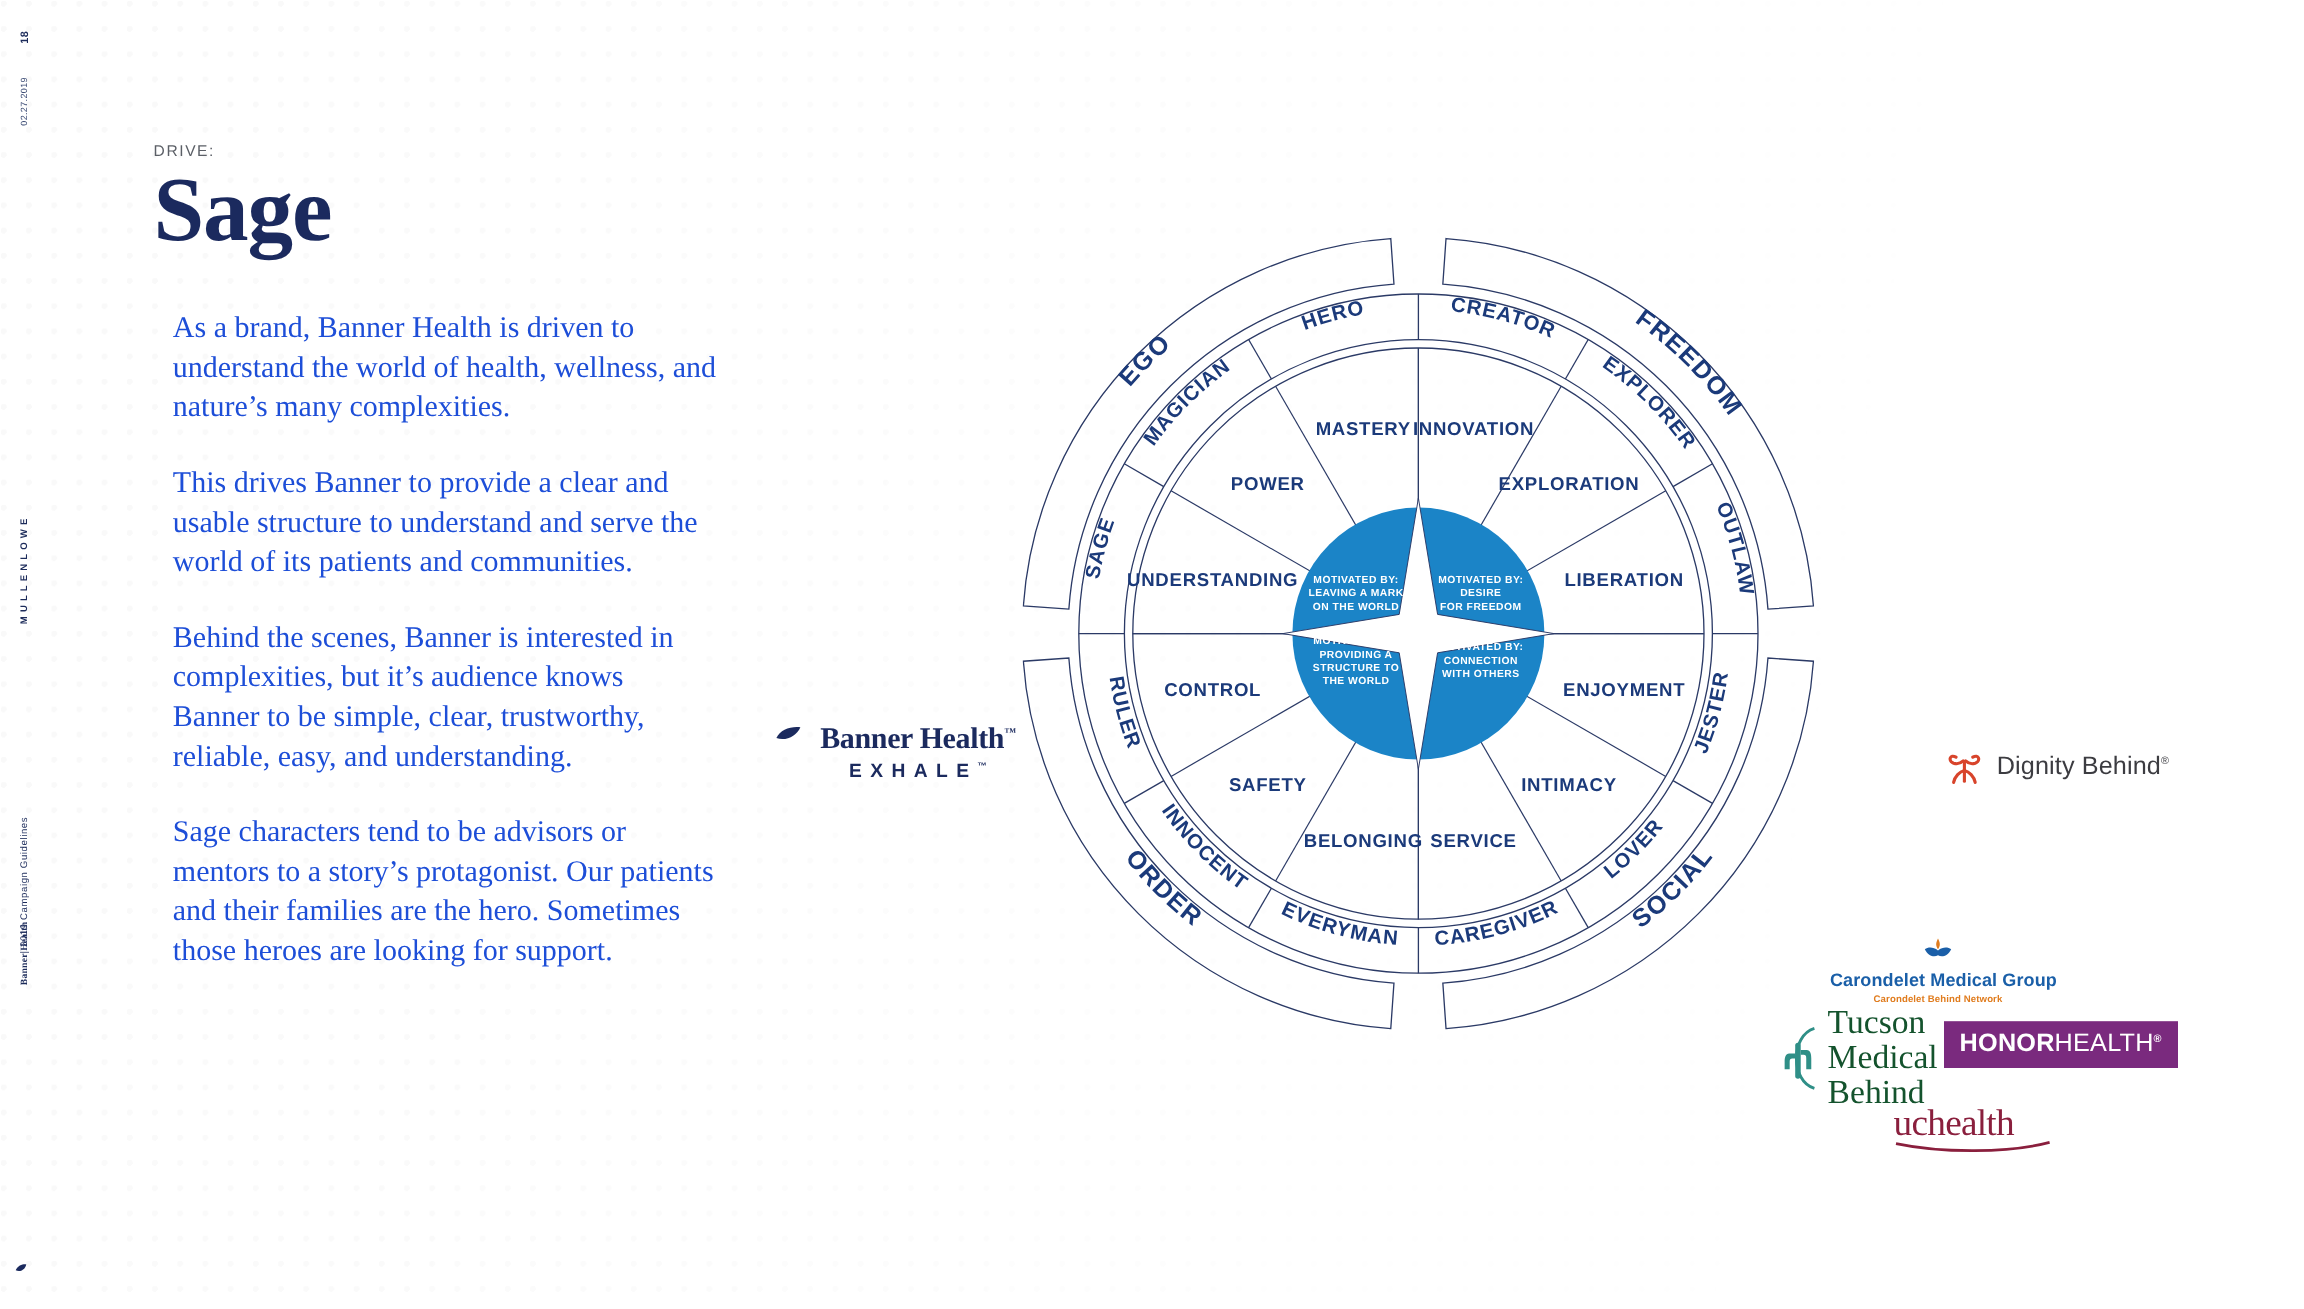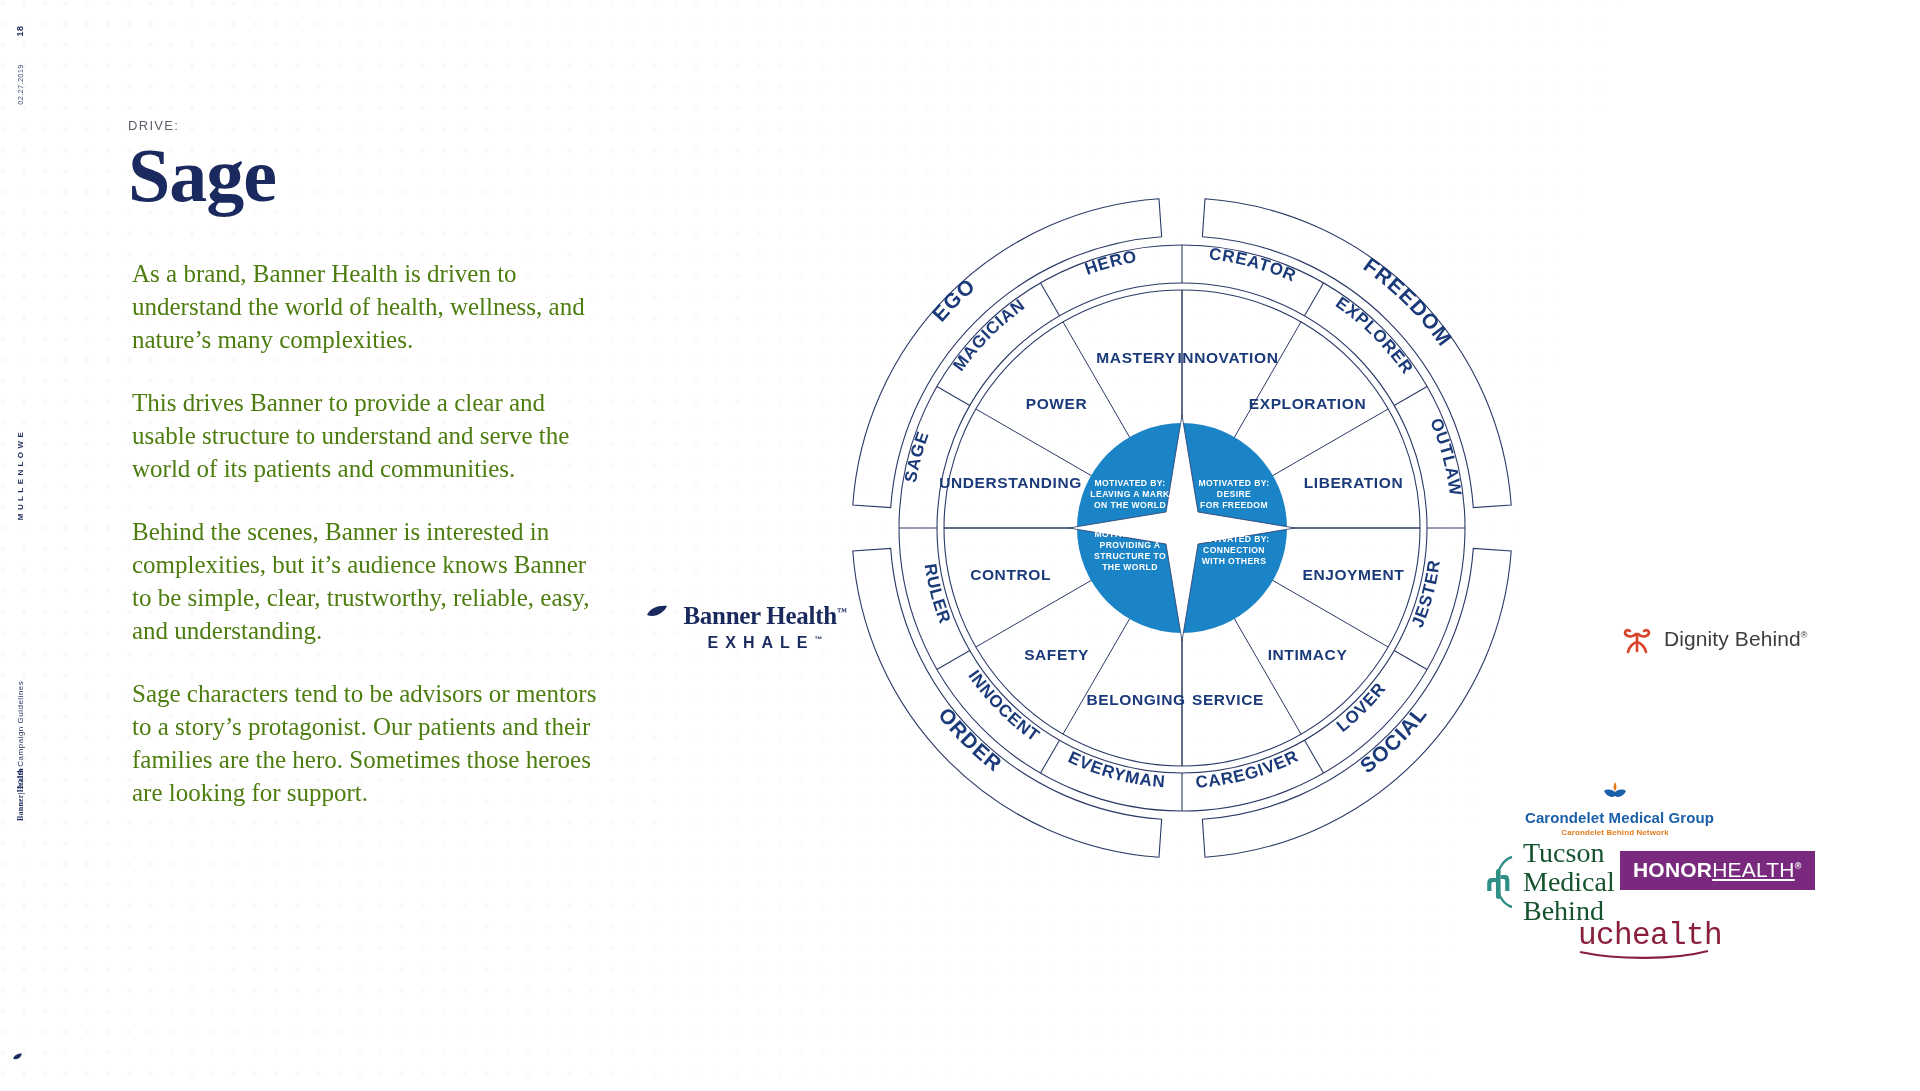--- a/index.html
+++ b/index.html
@@ -65,22 +65,22 @@
     font-size:76px;
     line-height:.95;
     color:#1b2a5e;
     letter-spacing:-1px;
     margin:0 0 46px 0;
   }
   .body p{
     font-family:"Liberation Serif",serif;
     font-size:25px;
     line-height:1.32;
-    color:#4d7c0f;
-    margin:0 0 30px 4px;
+    color:#1d4ed8;
+    margin:0 0 30px 16px;
   }
 
   
   .wheel-wrap{position:absolute;left:852px;top:148px;width:660px;height:760px;}
   .wheel{display:block;}
 
   
   .exhale{position:absolute;left:660px;top:602px;width:210px;text-align:center;}
   .exhale .bh{
     font-family:"Liberation Serif",serif;font-weight:bold;
@@ -104,27 +104,27 @@
   .carondelet .c1{font-size:15px;font-weight:bold;color:#1a5fa8;white-space:nowrap;letter-spacing:.1px;}
   .carondelet .c2{font-size:8px;font-weight:bold;color:#e07c1e;white-space:nowrap;margin-top:2px;letter-spacing:.1px;}
 
   .tmc{left:1482px;top:838px;display:flex;align-items:center;gap:7px;}
   .tmc .tmc-words{
     font-family:"Liberation Serif",serif;font-size:28px;line-height:1.04;color:#14532d;
   }
 
   .honor{left:1620px;top:851px;background:#7a2a7e;padding:7px 13px 8px 13px;}
   .honor .h{font-size:21px;font-weight:bold;color:#ffffff;letter-spacing:.2px;white-space:nowrap;}
-  .honor .h .light{font-weight:normal;text-decoration:underline;}
+  .honor .h .light{font-weight:normal;}
   .honor .h .tm{font-size:9px;vertical-align:super;}
 
   .uchealth{left:1578px;top:918px;}
   .uchealth .u{
     font-size:31px;color:#8a1f3d;letter-spacing:-.6px;white-space:nowrap;
-    font-family:Liberation Mono, monospace;
+    font-family:Liberation Serif, serif;
   }
 </style>
 </head>
 <body>
 
 <div class="page-texture fade"></div>
 
 <div class="rail">
   <span class="pagenum">18</span>
   <span class="date">02.27.2019</span>

